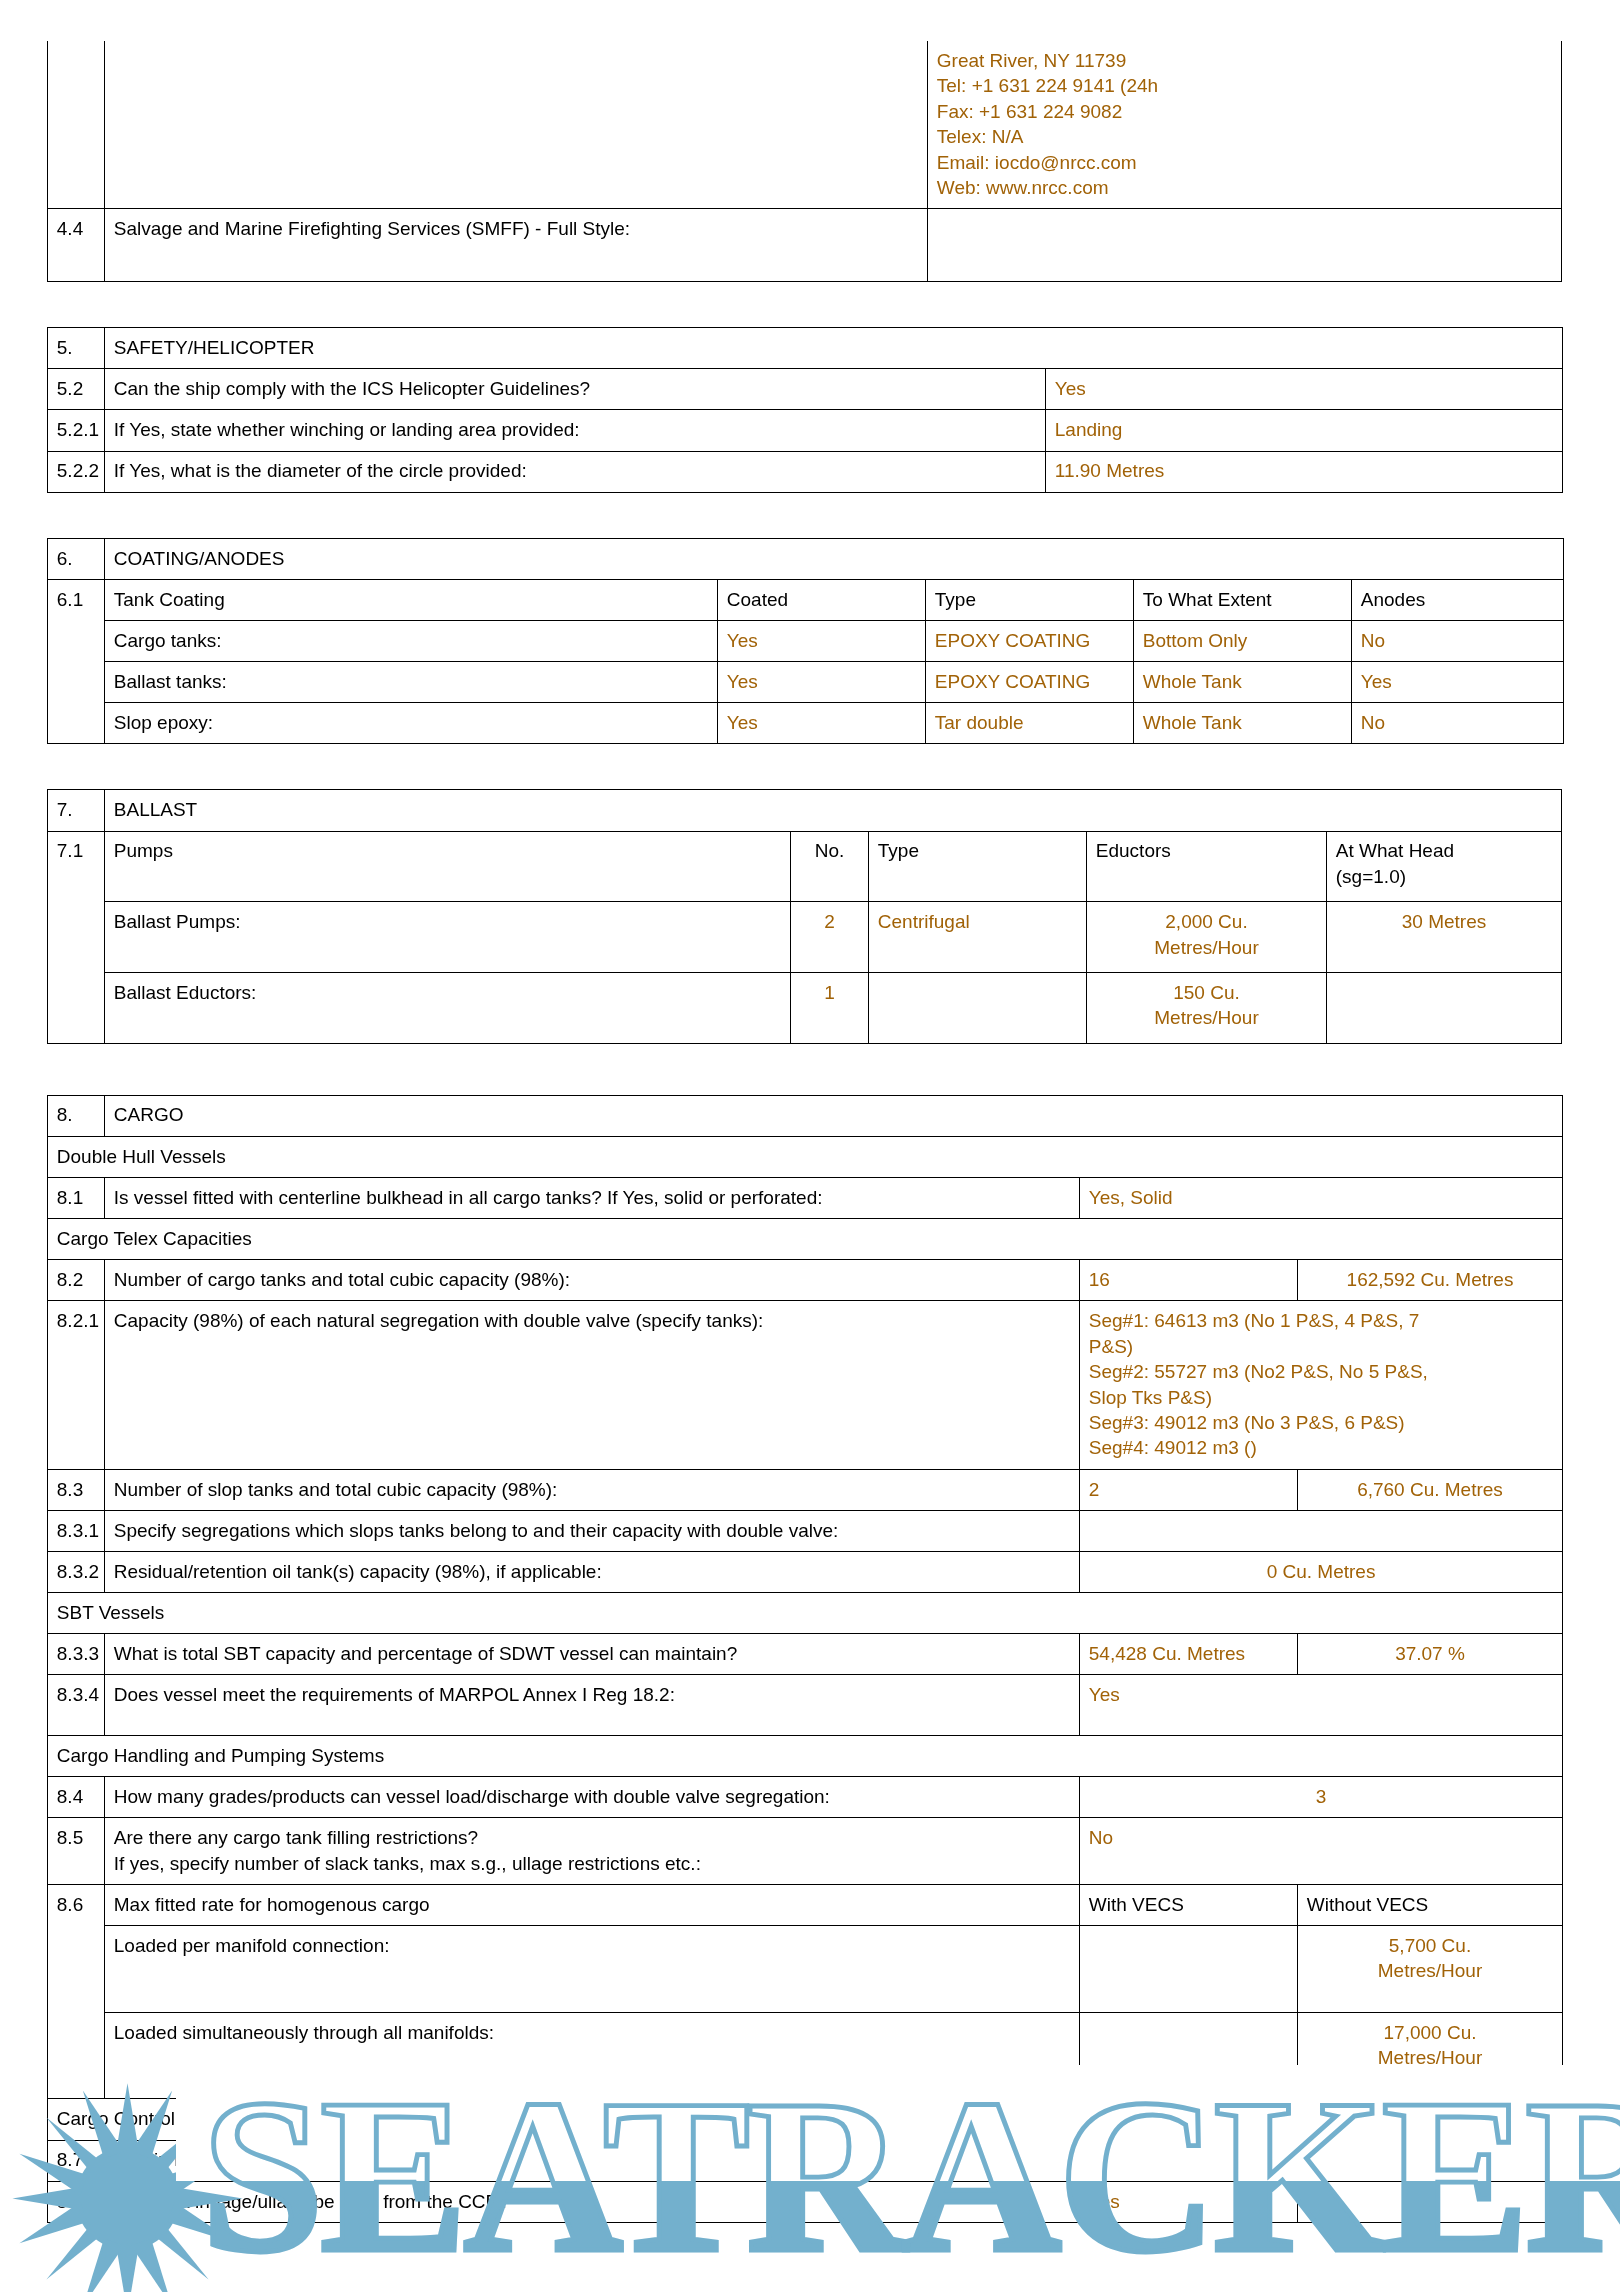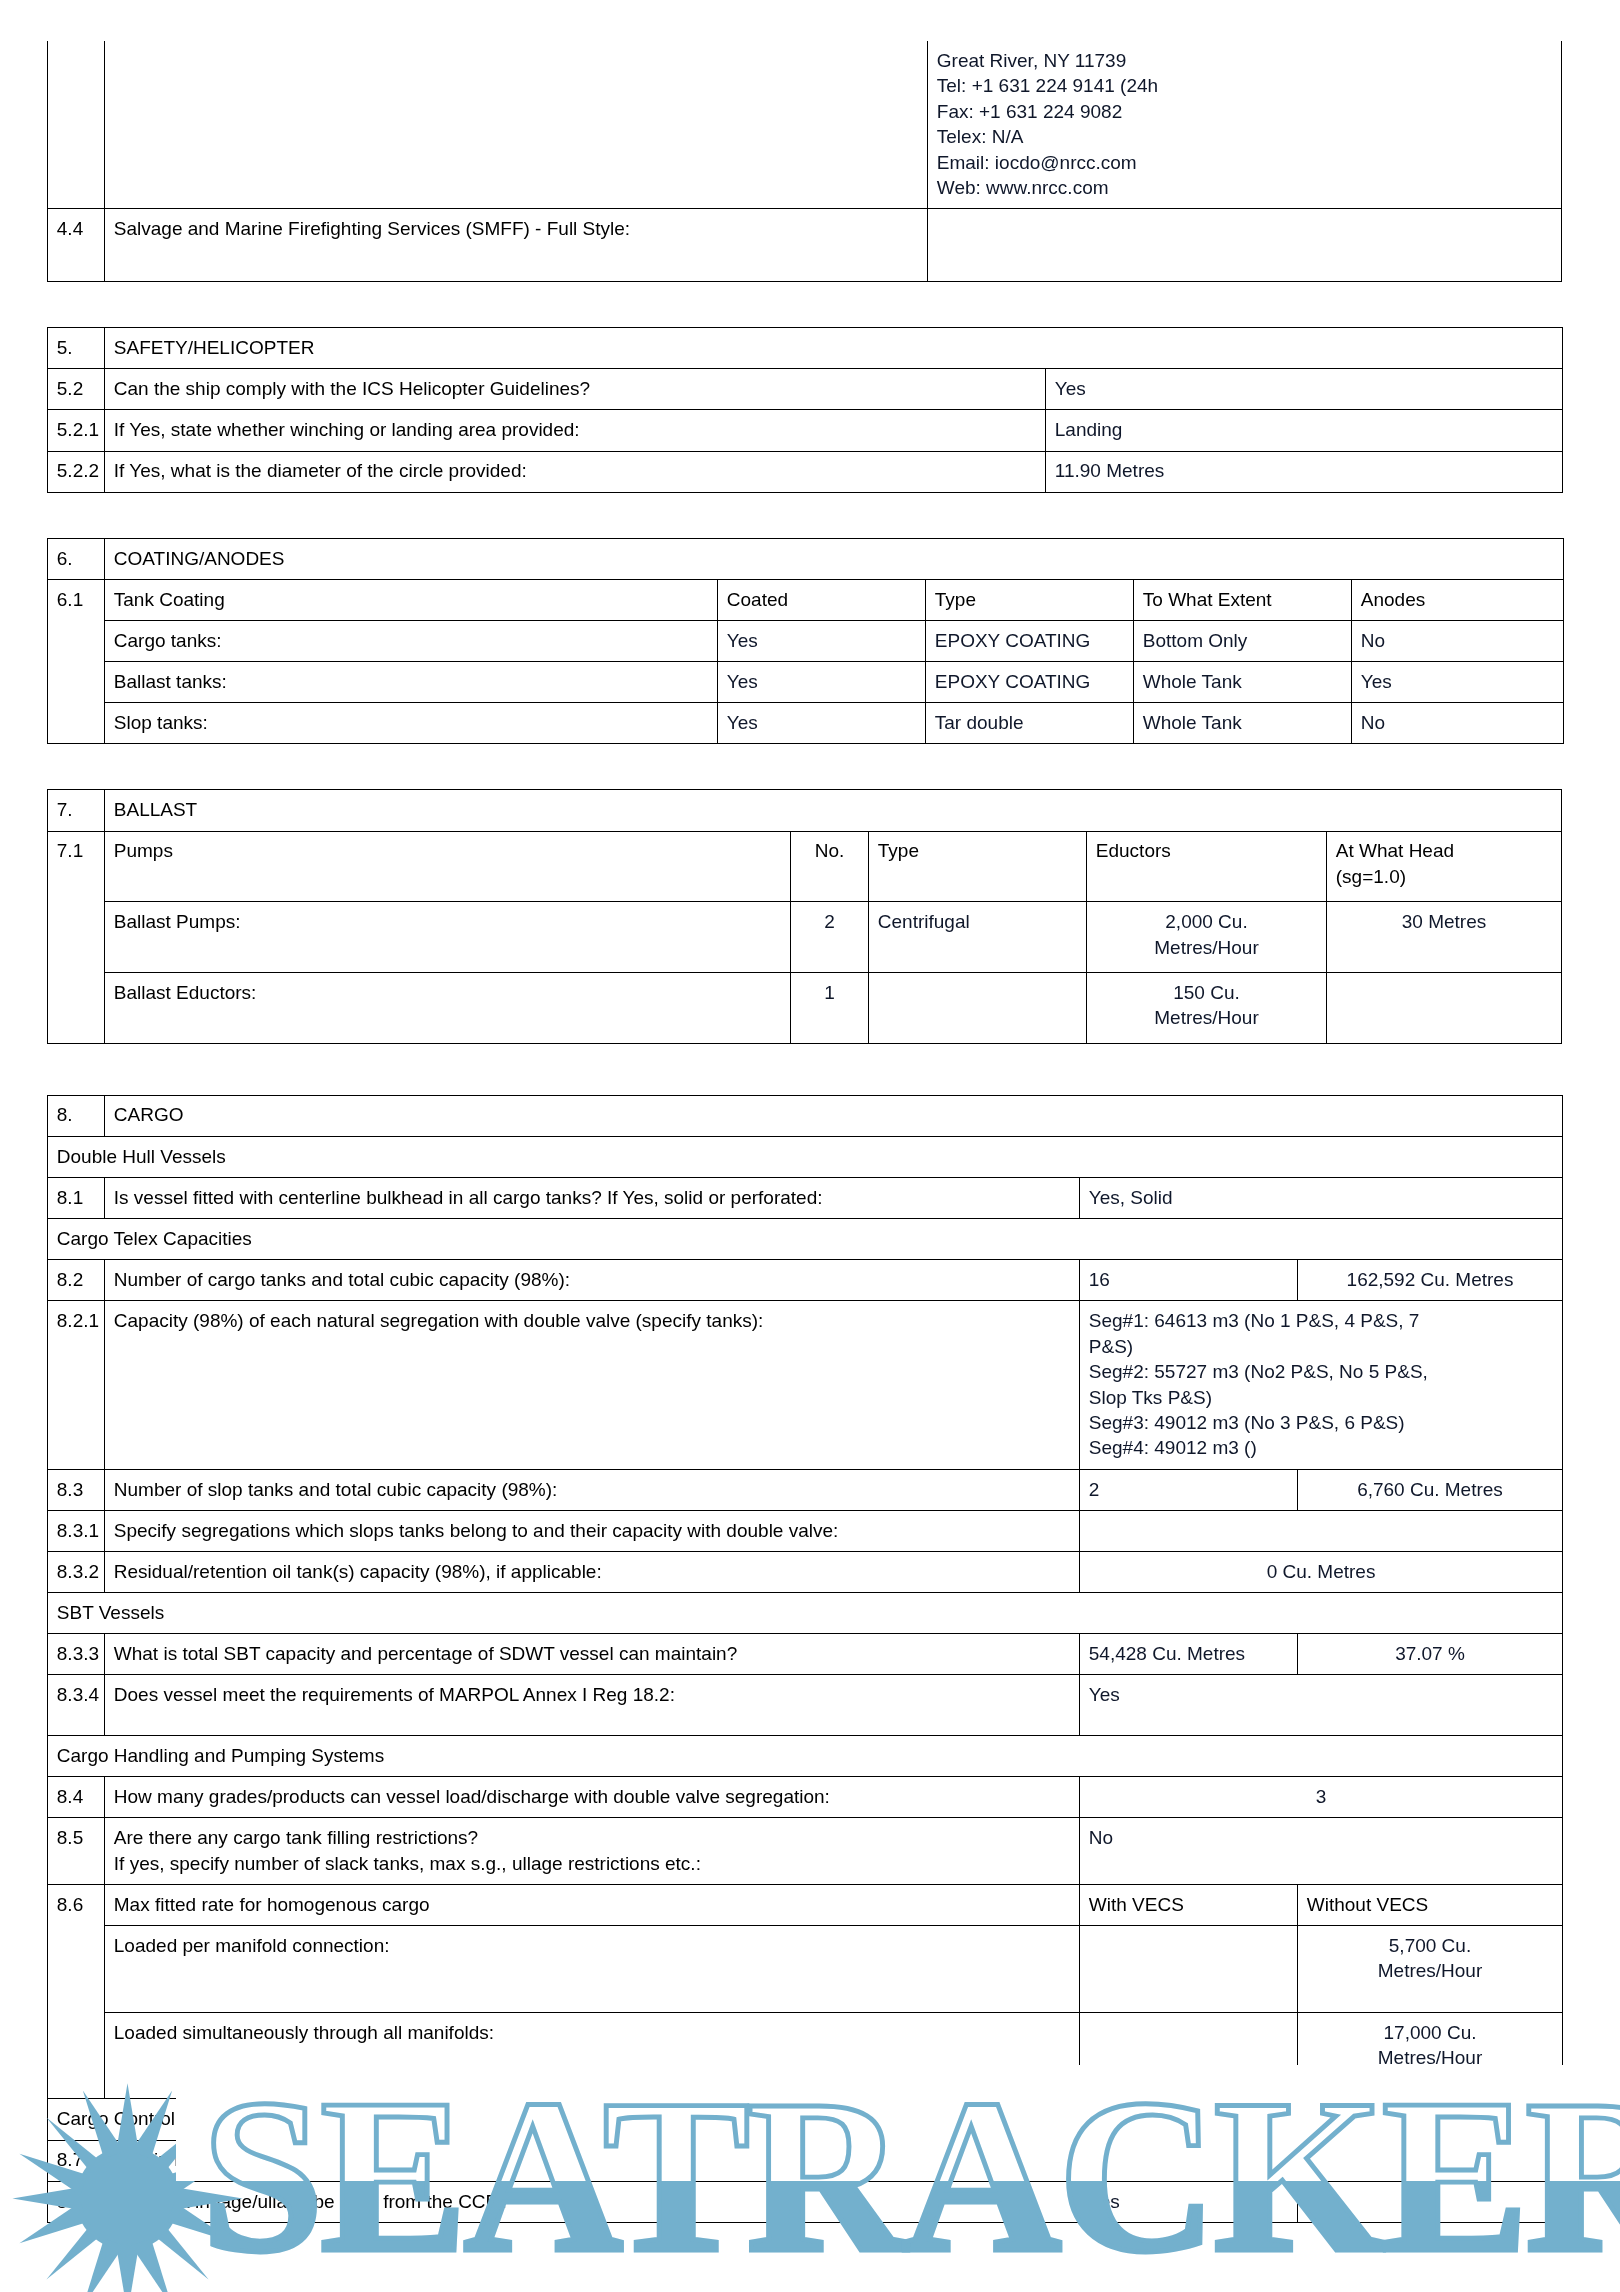--- a/index.html
+++ b/index.html
@@ -71,21 +71,21 @@
     background:transparent;
   }
   table.t td{
     border:1px solid #000;
     padding:6.9px 8.8px 7.8px 8.8px;
     vertical-align:top;
     font-weight:400;
   }
   .gap-md{height:45px;}
   .gap-lg{height:51px;}
-  .val{color:#0f172a;}
+  .val{color:#a16207;}
   .ctr{text-align:left;}
   .rgt{text-align:center;}
   .noTop{border-top:0 !important;}
   .section-head td{font-weight:bold;}
   .sub td{font-weight:bold;}
 </style>
 </head>
 <body>
 
 <div class="page">
@@ -180,21 +180,21 @@
       <td class="ctr val">No</td>
     </tr>
     <tr>
       <td>Ballast tanks:</td>
       <td class="ctr val">Yes</td>
       <td class="val">EPOXY COATING</td>
       <td class="val">Whole Tank</td>
       <td class="ctr val">Yes</td>
     </tr>
     <tr>
-      <td>Slop tanks:</td>
+      <td>Slop epoxy:</td>
       <td class="ctr val">Yes</td>
       <td class="val">Tar double</td>
       <td class="val">Whole Tank</td>
       <td class="ctr val">No</td>
     </tr>
   </tbody>
     </table>
 
   <div class="gap-md"></div>
 

